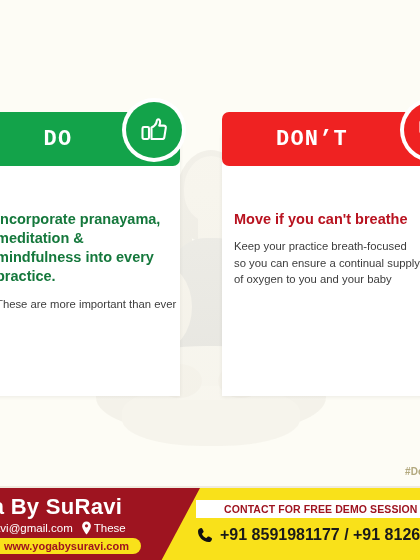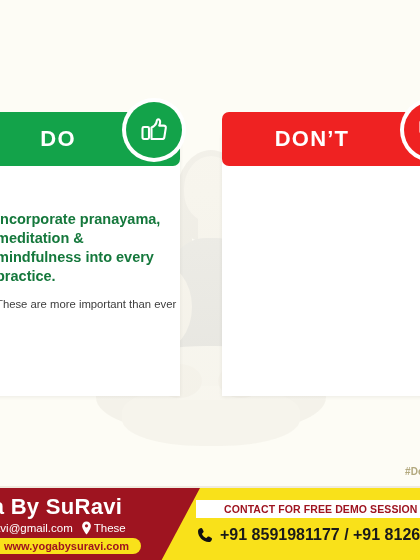--- a/index.html
+++ b/index.html
@@ -110,21 +110,21 @@
     z-index: 3;
   }
   .banner.green { background: #13a34a; border-radius: 0 7px 7px 0; }
   .banner.red   { background: #ef2222; border-radius: 7px 0 0 7px; }
 
   .banner-label {
     color: #ffffff;
     font-size: 22px;
     font-weight: bold;
     letter-spacing: 1.2px;
-    font-family: Liberation Sans, sans-serif;
+    font-family: Liberation Mono, monospace;
   }
   .banner.green .banner-label { transform: translateX(-18px); }
   .banner.red   .banner-label { transform: translateX(-14px); }
 
   
   .badge {
     position: absolute;
     top: -14px;
     width: 64px;
     height: 64px;
@@ -340,20 +340,22 @@
             <rect x="4.5" y="13" width="6.5" height="12" rx="1.4" fill="none" stroke="#ffffff" stroke-width="2.1"></rect>
             <path d="M13.5 25 V13.5 C13.5 13.5 17.5 11.6 18.4 8.6 C19 6.6 18.6 5.2 20 5.2 C21.6 5.2 22.3 6.7 22.1 8.5 C21.95 9.9 21.2 11.6 21.2 11.6 H25.8 C27.2 11.6 28 12.6 27.8 13.8 L26.3 23.3 C26.1 24.5 25.2 25 24.1 25 Z" fill="none" stroke="#ffffff" stroke-width="2.1" stroke-linejoin="round"></path>
           </svg>
         </div>
       </div>
     </div>
 
     <div class="card right">
       <div class="card-body">
         <div class="card-text">
+          <p class="headline red-txt">Move if you can't breathe</p>
+          <p class="subtext wrapped">Keep your practice breath-focused so you can ensure a continual supply of oxygen to you and your baby</p>
         </div>
       </div>
       <div class="banner red">
         <span class="banner-label">DON’T</span>
       </div>
       <div class="badge red-badge">
         <div class="badge-inner">
           <svg width="32" height="32" viewBox="0 0 32 32">
             <rect x="4.5" y="7" width="6.5" height="12" rx="1.4" fill="none" stroke="#ffffff" stroke-width="2.1"></rect>
             <path d="M13.5 7 V18.5 C13.5 18.5 17.5 20.4 18.4 23.4 C19 25.4 18.6 26.8 20 26.8 C21.6 26.8 22.3 25.3 22.1 23.5 C21.95 22.1 21.2 20.4 21.2 20.4 H25.8 C27.2 20.4 28 19.4 27.8 18.2 L26.3 8.7 C26.1 7.5 25.2 7 24.1 7 Z" fill="none" stroke="#ffffff" stroke-width="2.1" stroke-linejoin="round"></path>

